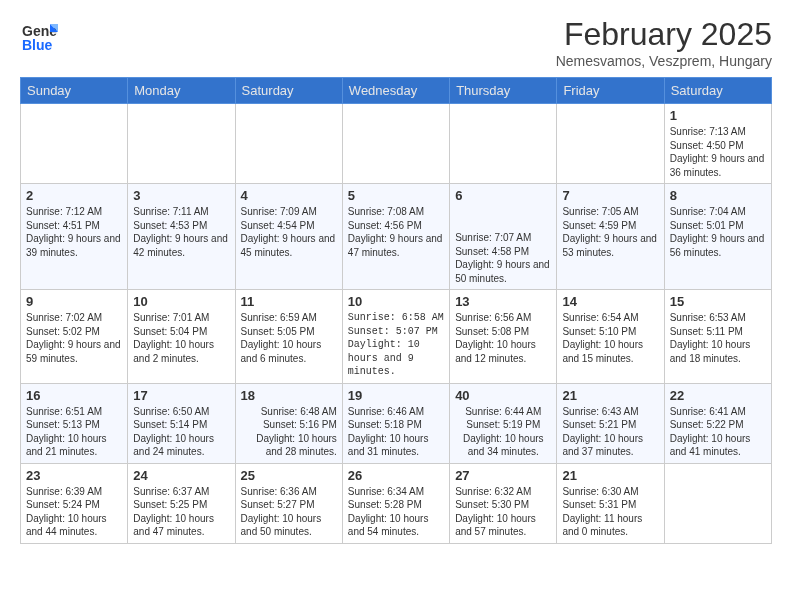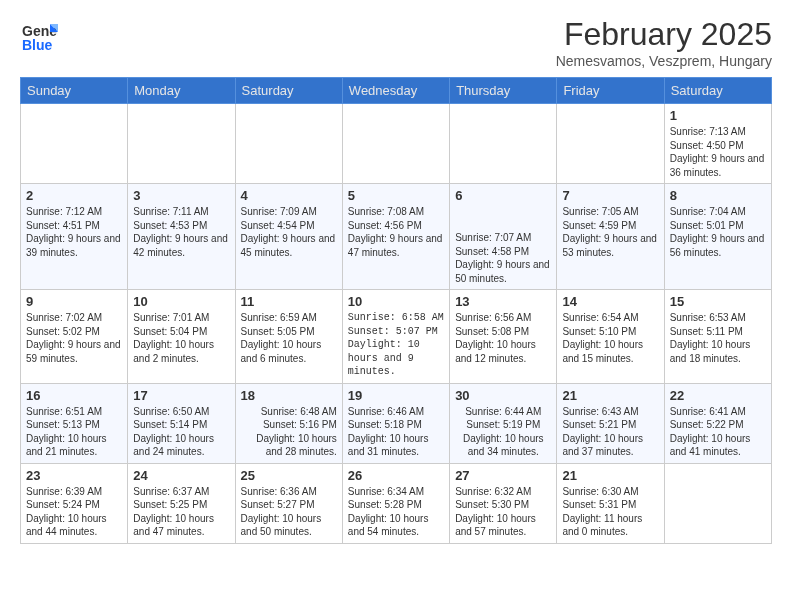--- a/index.html
+++ b/index.html
@@ -174,21 +174,21 @@
 Sunset: 5:16 PM
 Daylight: 10 hours and 28 minutes.</div>
           </td>
           <td>
             <span class="day-num">19</span>
             <div class="day-info" style="white-space: pre-line;">Sunrise: 6:46 AM
 Sunset: 5:18 PM
 Daylight: 10 hours and 31 minutes.</div>
           </td>
           <td>
-            <span class="day-num">30</span>
+            <span class="day-num">40</span>
             <div class="day-info" style="white-space: pre-line; text-align: center;">Sunrise: 6:44 AM
 Sunset: 5:19 PM
 Daylight: 10 hours and 34 minutes.</div>
           </td>
           <td>
             <span class="day-num">21</span>
             <div class="day-info" style="white-space: pre-line;">Sunrise: 6:43 AM
 Sunset: 5:21 PM
 Daylight: 10 hours and 37 minutes.</div>
           </td>

